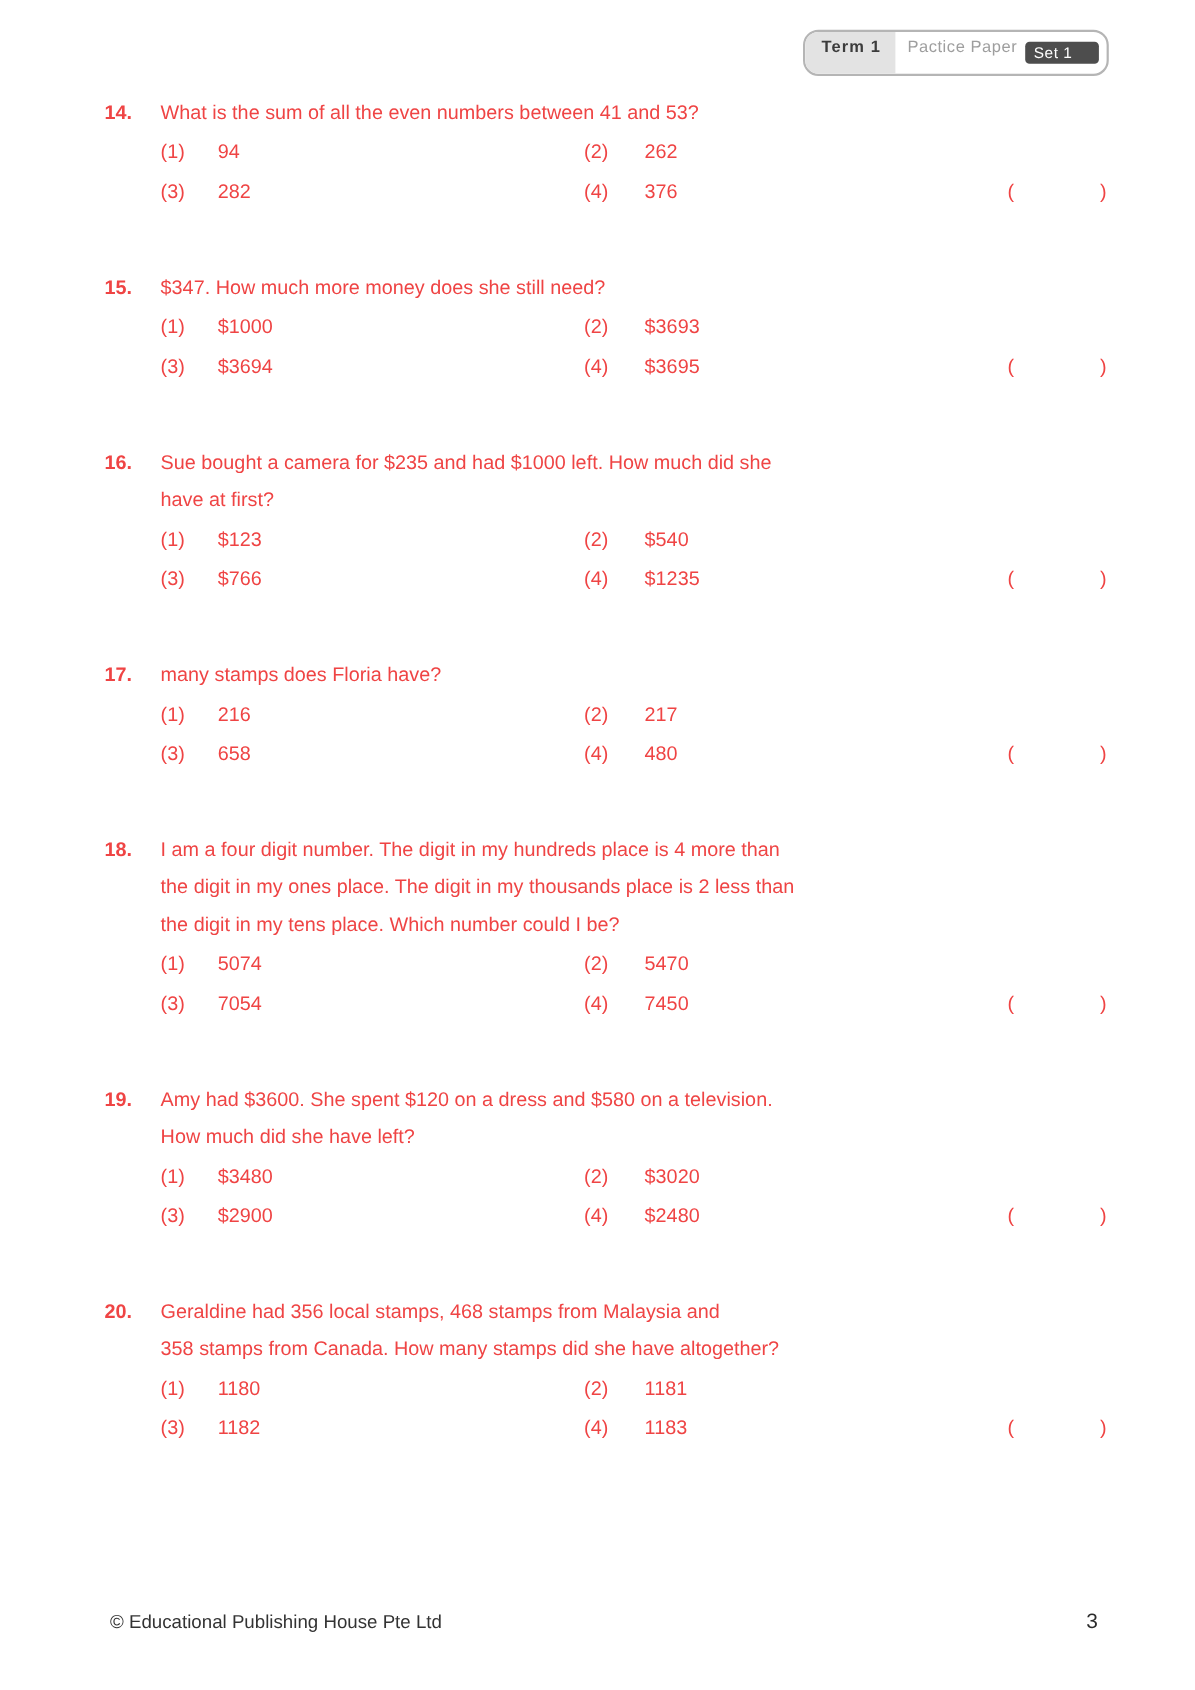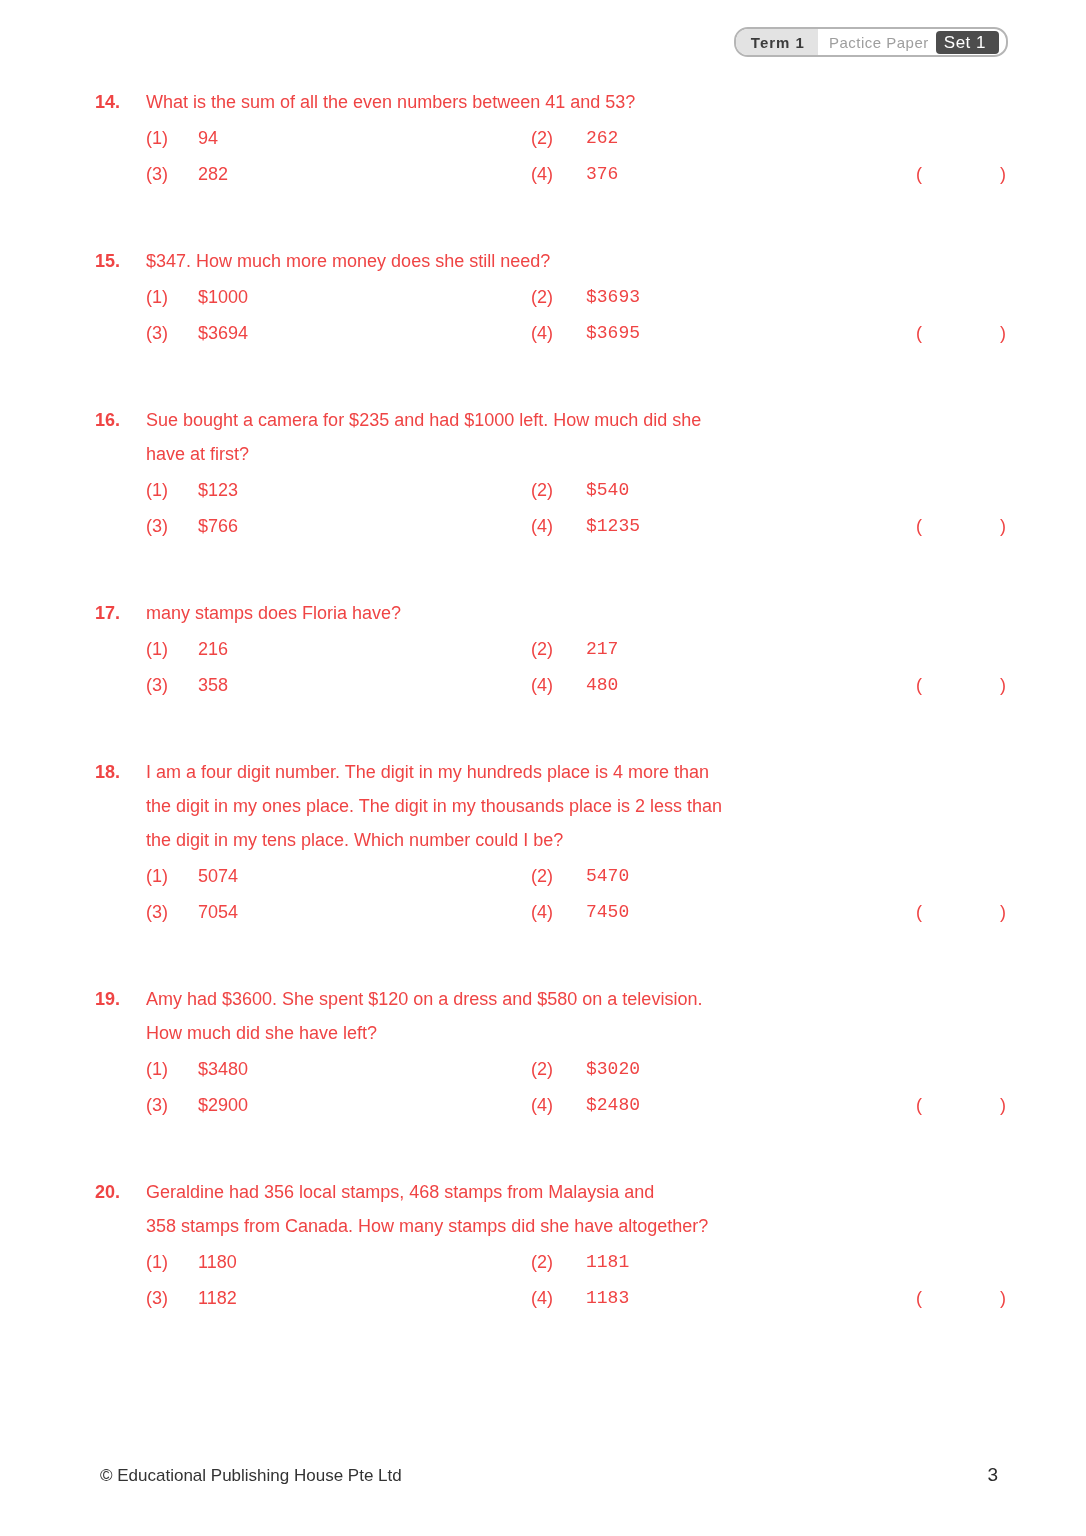--- a/index.html
+++ b/index.html
@@ -27,31 +27,31 @@
   }
   .badge-term {
     background: var(--badge-term-bg, #e3e3e3);
     font-weight: bold;
     color: #3c3c3c;
     padding: 6px 13px 5px 15px;
     letter-spacing: 1px;
   }
   .badge-paper {
     color: var(--badge-paper-text, #9e9e9e);
-    padding: 6px 7px 5px 11px;
+    padding: 6px 7px 17px 11px;
     display: flex; align-items: center;
     letter-spacing: 0.5px;
   }
   .badge-set {
     align-self: center;
     background: var(--badge-set-bg, #4d4d4d);
     color: #fff;
-    font-size: 17px;
+    font-size: 14px;
     border-radius: 4px;
-    padding: 3px 13px 3px 8px;
+    padding: 3px 24px 3px 8px;
     margin-right: 7px;
     letter-spacing: 0.5px;
   }
 
   
   .content {
     position: absolute;
     top: 85px; left: 95px;
     width: 911px;
   }
@@ -76,21 +76,21 @@
   .opts { margin-top: 2px; }
   .opt-row {
     position: relative;
     height: 34px;
     margin-top: 2px;
     white-space: nowrap;
   }
   .opt-label-1 { position: absolute; left: 0; }
   .opt-value-1 { position: absolute; left: 52px; }
   .opt-label-2 { position: absolute; left: 385px; }
-  .opt-value-2 { position: absolute; left: 440px; font-family: Liberation Mono, monospace; }
+  .opt-value-2 { position: absolute; left: 440px; }
   .answer-box {
     position: absolute;
     top: 0; right: 0;
     width: 90px;
     display: flex;
     justify-content: space-between;
   }
 
   
   .footer {
@@ -195,21 +195,21 @@
         <div class="q-line">many stamps does Floria have?</div>
         <div class="opts">
           <div class="opt-row">
             <span class="opt-label-1">(1)</span>
             <span class="opt-value-1">216</span>
             <span class="opt-label-2">(2)</span>
             <span class="opt-value-2">217</span>
           </div>
           <div class="opt-row">
             <span class="opt-label-1">(3)</span>
-            <span class="opt-value-1">358</span>
+            <span class="opt-value-1">658</span>
             <span class="opt-label-2">(4)</span>
             <span class="opt-value-2">480</span>
             <span class="answer-box">
               <span>(</span>
               <span>)</span>
             </span>
           </div>
         </div>
       </div>
     </section>

